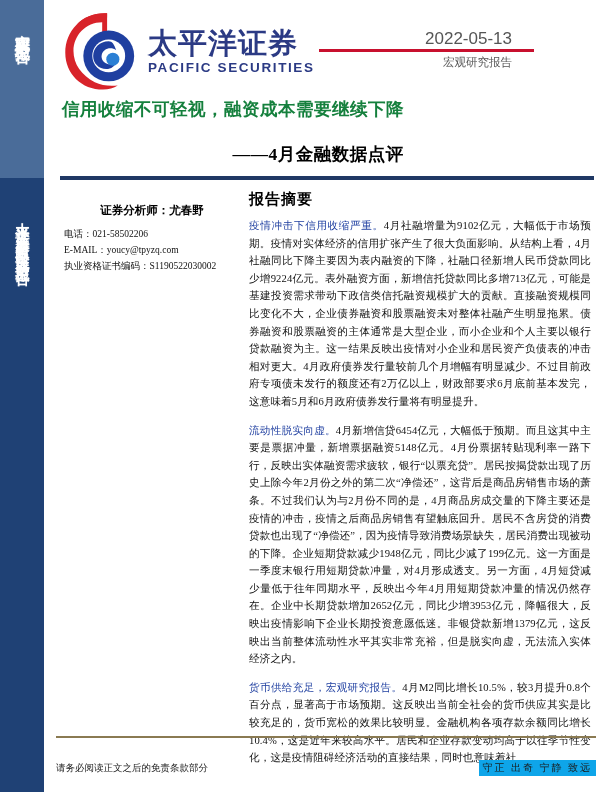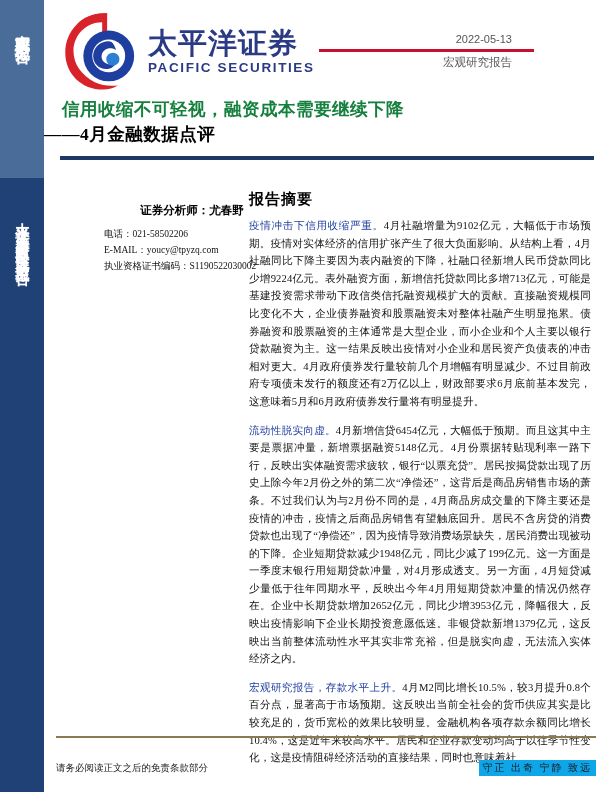--- a/index.html
+++ b/index.html
@@ -119,21 +119,21 @@
 
   #header-right {
     position: absolute;
     right: 22px;
     top: 32px;
     width: 215px;
     text-align: right;
   }
   #header-date {
     font-family: "Liberation Sans", "DejaVu Sans", sans-serif;
-    font-size: 11px;
+    font-size: 17px;
     color: #555555;
     line-height: 14px;
     padding-right: 22px;
   }
   #header-rule {
     height: 3px;
     background: #c8102e;
     margin: 3px 0 3px 0;
     width: 215px;
   }
@@ -159,38 +159,38 @@
     color: #15803d;
     padding-left: 18px;
     letter-spacing: 0.5px;
     line-height: 26px;
   }
   #doc-subtitle {
     font-family: "Liberation Serif", "DejaVu Serif", serif;
     font-weight: bold;
     font-size: 17.5px;
     color: #000000;
-    text-align: left;
+    text-align: center;
     padding-right: 20px;
+    margin-top: 20px;
     letter-spacing: 0.5px;
     line-height: 24px;
   }
   #title-rule {
     margin: 10px 18px 0 16px;
     height: 4px;
     background: #1f3864;
   }
 
   
   #analyst-box {
     position: absolute;
     left: 16px;
     top: 202px;
     width: 184px;
-    margin-left: 40px;
   }
   #analyst-name-line {
     font-family: "Liberation Serif", "DejaVu Serif", serif;
     font-weight: bold;
     font-size: 11.5px;
     color: #000000;
     text-align: center;
     line-height: 17px;
     margin-bottom: 7px;
   }
@@ -331,21 +331,21 @@
 
     <p class="summary-para">
       <span class="para-lead">疫情冲击下信用收缩严重。</span><span>4月社融增量为9102亿元，大幅低于市场预期。疫情对实体经济的信用扩张产生了很大负面影响。从结构上看，4月社融同比下降主要因为表内融资的下降，社融口径新增人民币贷款同比少增9224亿元。表外融资方面，新增信托贷款同比多增713亿元，可能是基建投资需求带动下政信类信托融资规模扩大的贡献。直接融资规模同比变化不大，企业债券融资和股票融资未对整体社融产生明显拖累。债券融资和股票融资的主体通常是大型企业，而小企业和个人主要以银行贷款融资为主。这一结果反映出疫情对小企业和居民资产负债表的冲击相对更大。4月政府债券发行量较前几个月增幅有明显减少。不过目前政府专项债未发行的额度还有2万亿以上，财政部要求6月底前基本发完，这意味着5月和6月政府债券发行量将有明显提升。</span>
     </p>
 
     <p class="summary-para">
       <span class="para-lead">流动性脱实向虚。</span><span>4月新增信贷6454亿元，大幅低于预期。而且这其中主要是票据冲量，新增票据融资5148亿元。4月份票据转贴现利率一路下行，反映出实体融资需求疲软，银行“以票充贷”。居民按揭贷款出现了历史上除今年2月份之外的第二次“净偿还”，这背后是商品房销售市场的萧条。不过我们认为与2月份不同的是，4月商品房成交量的下降主要还是疫情的冲击，疫情之后商品房销售有望触底回升。居民不含房贷的消费贷款也出现了“净偿还”，因为疫情导致消费场景缺失，居民消费出现被动的下降。企业短期贷款减少1948亿元，同比少减了199亿元。这一方面是一季度末银行用短期贷款冲量，对4月形成透支。另一方面，4月短贷减少量低于往年同期水平，反映出今年4月用短期贷款冲量的情况仍然存在。企业中长期贷款增加2652亿元，同比少增3953亿元，降幅很大，反映出疫情影响下企业长期投资意愿低迷。非银贷款新增1379亿元，这反映出当前整体流动性水平其实非常充裕，但是脱实向虚，无法流入实体经济之内。</span>
     </p>
 
     <p class="summary-para">
-      <span class="para-lead">宏观研究报告，存款水平上升。</span><span>4月M2同比增长10.5%，较3月提升0.8个百分点，显著高于市场预期。这反映出当前全社会的货币供应其实是比较充足的，货币宽松的效果比较明显。金融机构各项存款余额同比增长10.4%，这是近年来较高水平。居民和企业存款变动均高于以往季节性变化，这是疫情阻碍经济活动的直接结果，同时也意味着社</span>
+      <span class="para-lead">货币供给充足，宏观研究报告。</span><span>4月M2同比增长10.5%，较3月提升0.8个百分点，显著高于市场预期。这反映出当前全社会的货币供应其实是比较充足的，货币宽松的效果比较明显。金融机构各项存款余额同比增长10.4%，这是近年来较高水平。居民和企业存款变动均高于以往季节性变化，这是疫情阻碍经济活动的直接结果，同时也意味着社</span>
     </p>
   </div>
 
   <div id="footer">
     <div id="footer-rule"></div>
     <div id="footer-row">
       <div id="footer-left">请务必阅读正文之后的免责条款部分</div>
       <div id="footer-right">守正 出奇 宁静 致远</div>
     </div>
   </div>

